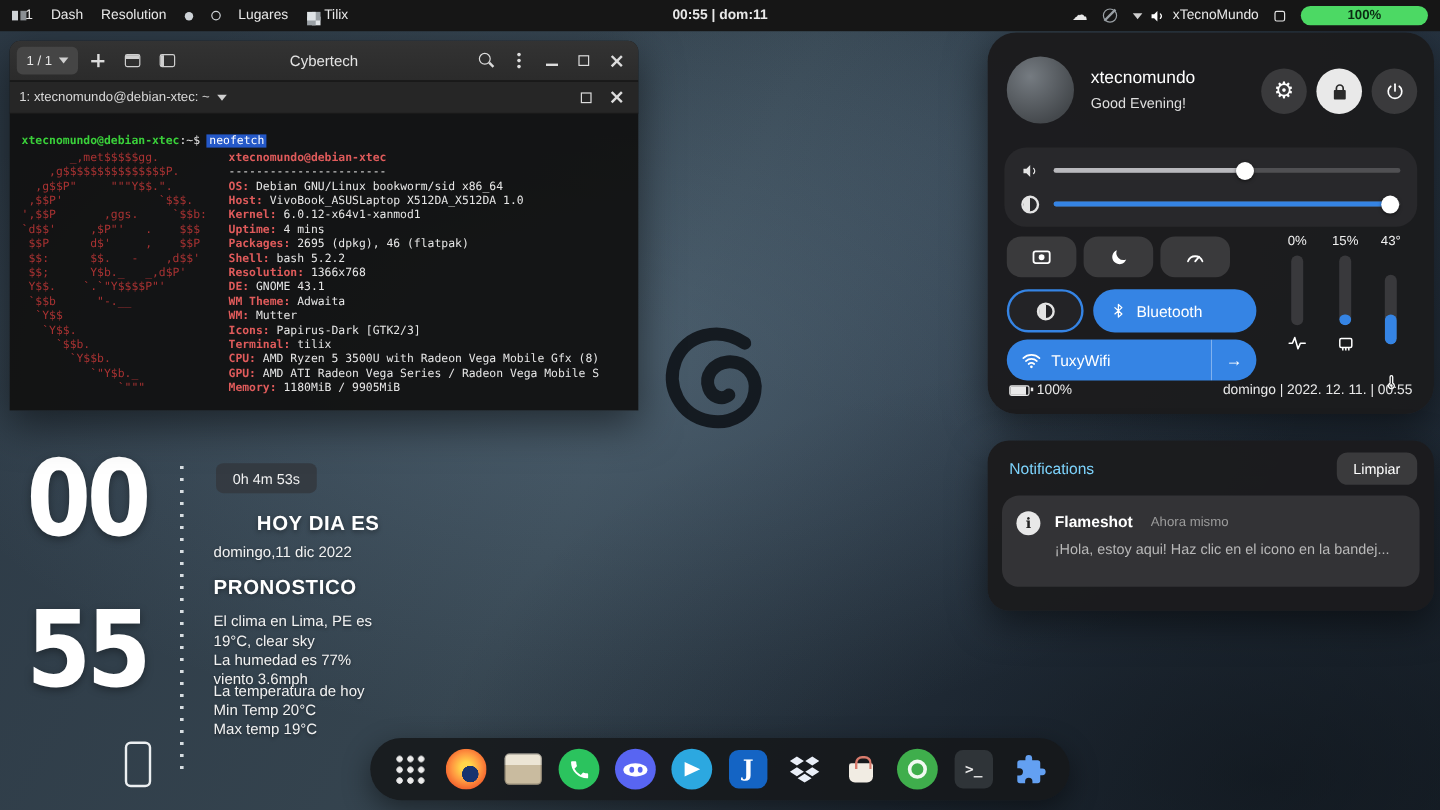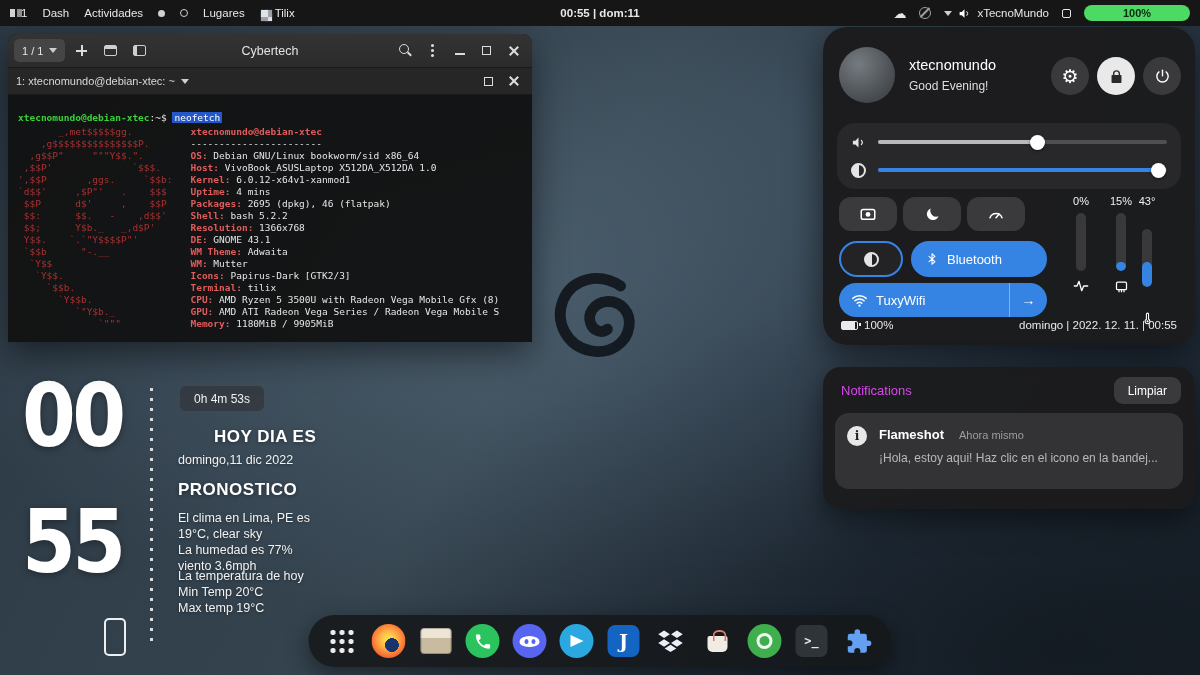--- a/index.html
+++ b/index.html
@@ -136,21 +136,21 @@
   .qs-track { position:relative; flex:1; height:4px; background:#505053; border-radius:2px; }
   .qs-fill { position:absolute; left:0; top:0; height:4px; border-radius:2px; background:#b9b9bd; }
   .qs-fill.blue { background:#3584e4; }
   .qs-knob { position:absolute; top:-5.5px; width:15px; height:15px; border-radius:50%; background:#fff; box-shadow:0 1px 3px rgba(0,0,0,.5); }
   .ic-contrast { width:15px; height:15px; border-radius:50%; border:2px solid #e4e4e4;
     background:linear-gradient(90deg,#e4e4e4 0 50%, transparent 50%); display:inline-block; }
   .qs-toggle { position:absolute; top:170px; width:58px; height:34px; border-radius:12px;
     background:#3a3a3c; display:flex; align-items:center; justify-content:center; cursor:pointer; }
   .tg1 { left:16px; } .tg2 { left:80px; } .tg3 { left:144px; }
   .meter { position:absolute; width:32px; display:flex; flex-direction:column; align-items:center; top:168px; }
-  .m1 { left:242px; } .m2 { left:282px; } .m3 { left:308px;gap:16px; }
+  .m1 { left:242px; } .m2 { left:282px; } .m3 { left:320px;gap:16px; }
   .meter-label { font-size:11px; color:#f0f0f0; }
   .meter-bar { position:relative; width:10px; height:58px; background:#39393c; border-radius:5px; margin-top:6px; overflow:hidden; }
   .meter-fill { position:absolute; bottom:0; left:0; width:100%; background:#3584e4; border-radius:5px; }
   .meter-icon { margin-top:6px; height:18px; display:flex; align-items:center; }
   .qs-pill { position:absolute; border-radius:18px; display:flex; align-items:center; cursor:pointer; }
   .qs-contrast-btn { left:16px; top:214px; width:64px; height:36px; background:#232326;
     border:2px solid #3584e4; justify-content:center; }
   .qs-bt { left:88px; top:214px; width:136px; height:36px; background:#3584e4; gap:8px; padding:0 14px; font-size:13px; color:#fff; }
   .qs-wifi { left:16px; top:256px; width:208px; height:34px; background:#3584e4; font-size:13px; color:#fff; }
   .qs-wifi .wlabel { margin-left:8px; }
@@ -161,21 +161,21 @@
   .ic-batt { position:relative; width:17px; height:9px; border:1.5px solid #e9e9e9; border-radius:2px;
     background:linear-gradient(90deg,#e9e9e9 0 88%, transparent 0); margin-right:6px; }
   .ic-batt::after { content:""; position:absolute; right:-4px; top:1.5px; width:2px; height:3px; background:#e9e9e9; }
   .qs-datetime { margin-left:auto; }
 
   
   .notif {
     position:absolute; left:823px; top:367px; width:372px; height:142px; z-index:40;
     background:rgba(28,28,30,.98); border-radius:18px; box-shadow:0 10px 30px rgba(0,0,0,.5);
   }
-  .notif-title { position:absolute; left:18px; top:16px; font-size:13px; color:#d946ef; }
+  .notif-title { position:absolute; left:18px; top:16px; font-size:13px; color:#7dd3fc; }
   .notif-clear { position:absolute; right:14px; top:10px; height:27px; padding:0 14px;
     background:#3a3a3c; border-radius:9px; display:flex; align-items:center; font-size:12px; color:#fff; cursor:pointer; }
   .notif-card { position:absolute; left:12px; top:46px; width:348px; height:76px;
     background:#333336; border-radius:14px; cursor:pointer; }
   .notif-icon { position:absolute; left:12px; top:13px; width:20px; height:20px; border-radius:50%;
     background:#e8e8e8; color:#222; font-size:12px; font-weight:bold; font-family:"DejaVu Serif", serif;
     display:flex; align-items:center; justify-content:center; }
   .notif-app { position:absolute; left:44px; top:14px; font-size:13px; font-weight:bold; color:#fff; }
   .notif-time { position:absolute; left:124px; top:16px; font-size:11px; color:#9c9c9c; }
   .notif-body { position:absolute; left:44px; top:38px; width:290px; font-size:12px; color:#b8b8b8;
@@ -228,21 +228,21 @@
   </svg>
 </div>
 
 <div class="topbar">
   <div class="tb-left">
     <div class="tb-item">
       <span class="ic-workspaces"></span>
       <span>1</span>
     </div>
     <div class="tb-item">Dash</div>
-    <div class="tb-item">Actividades</div>
+    <div class="tb-item">Resolution</div>
     <span class="dot-filled"></span>
     <span class="dot-outline"></span>
     <div class="tb-item">Lugares</div>
     <div class="tb-item">
       <span class="ic-tilix-grid"></span>
       <span>Tilix</span>
     </div>
   </div>
   <div class="tb-clock">00:55 | dom:11</div>
   <div class="tb-right">

